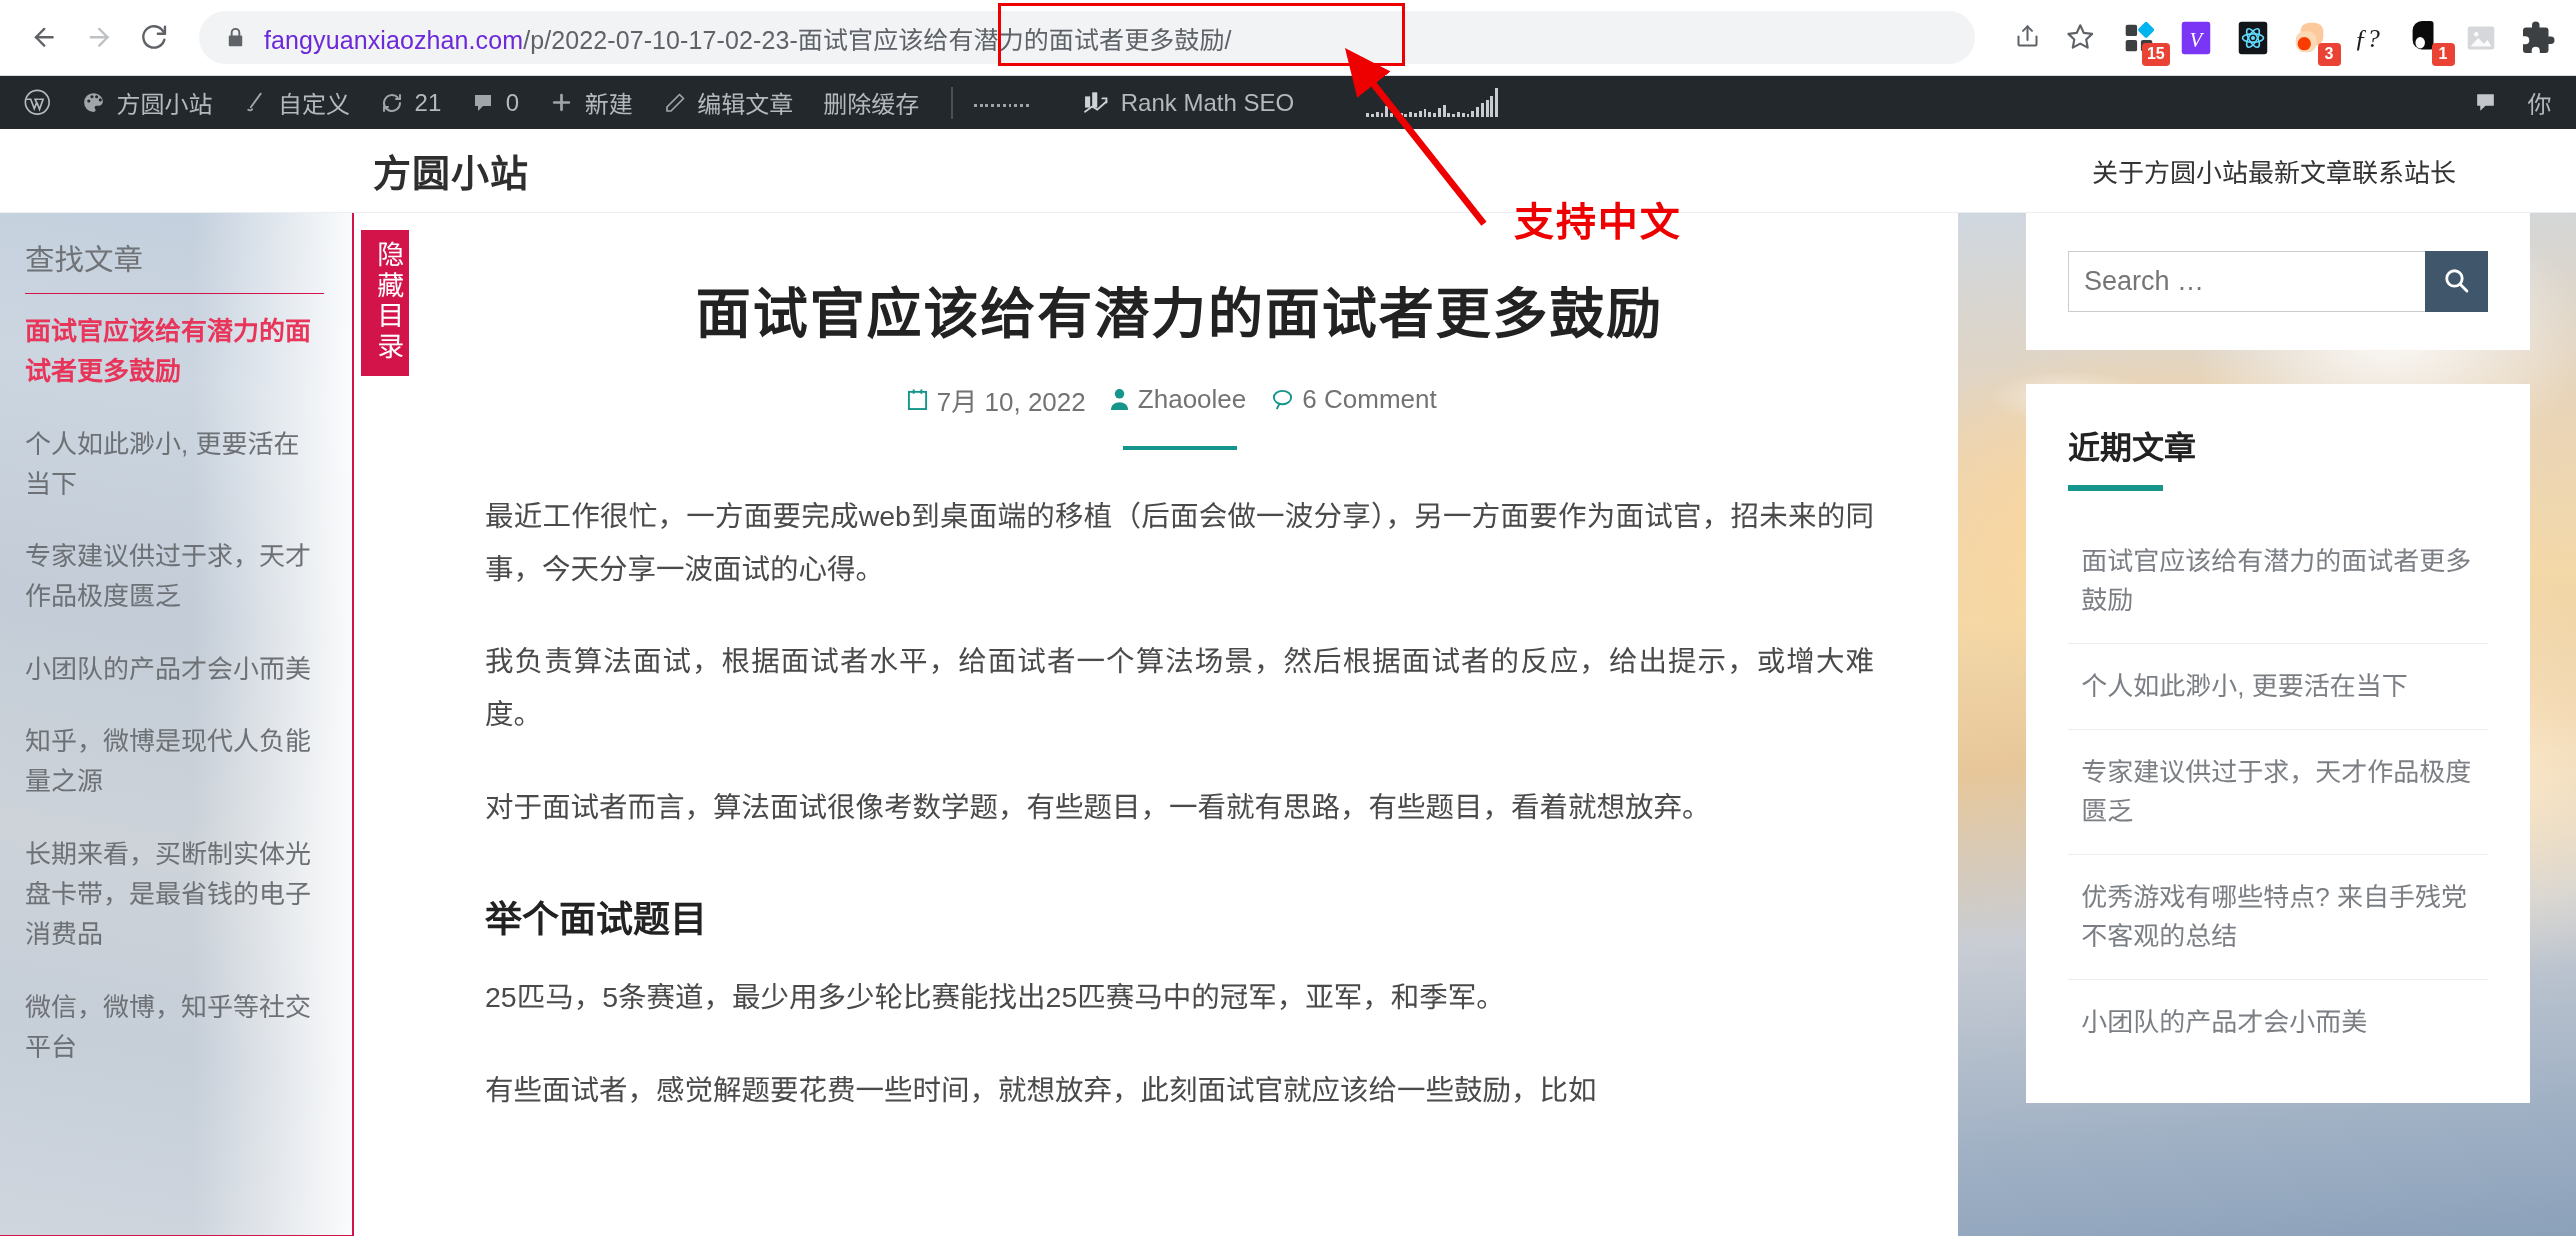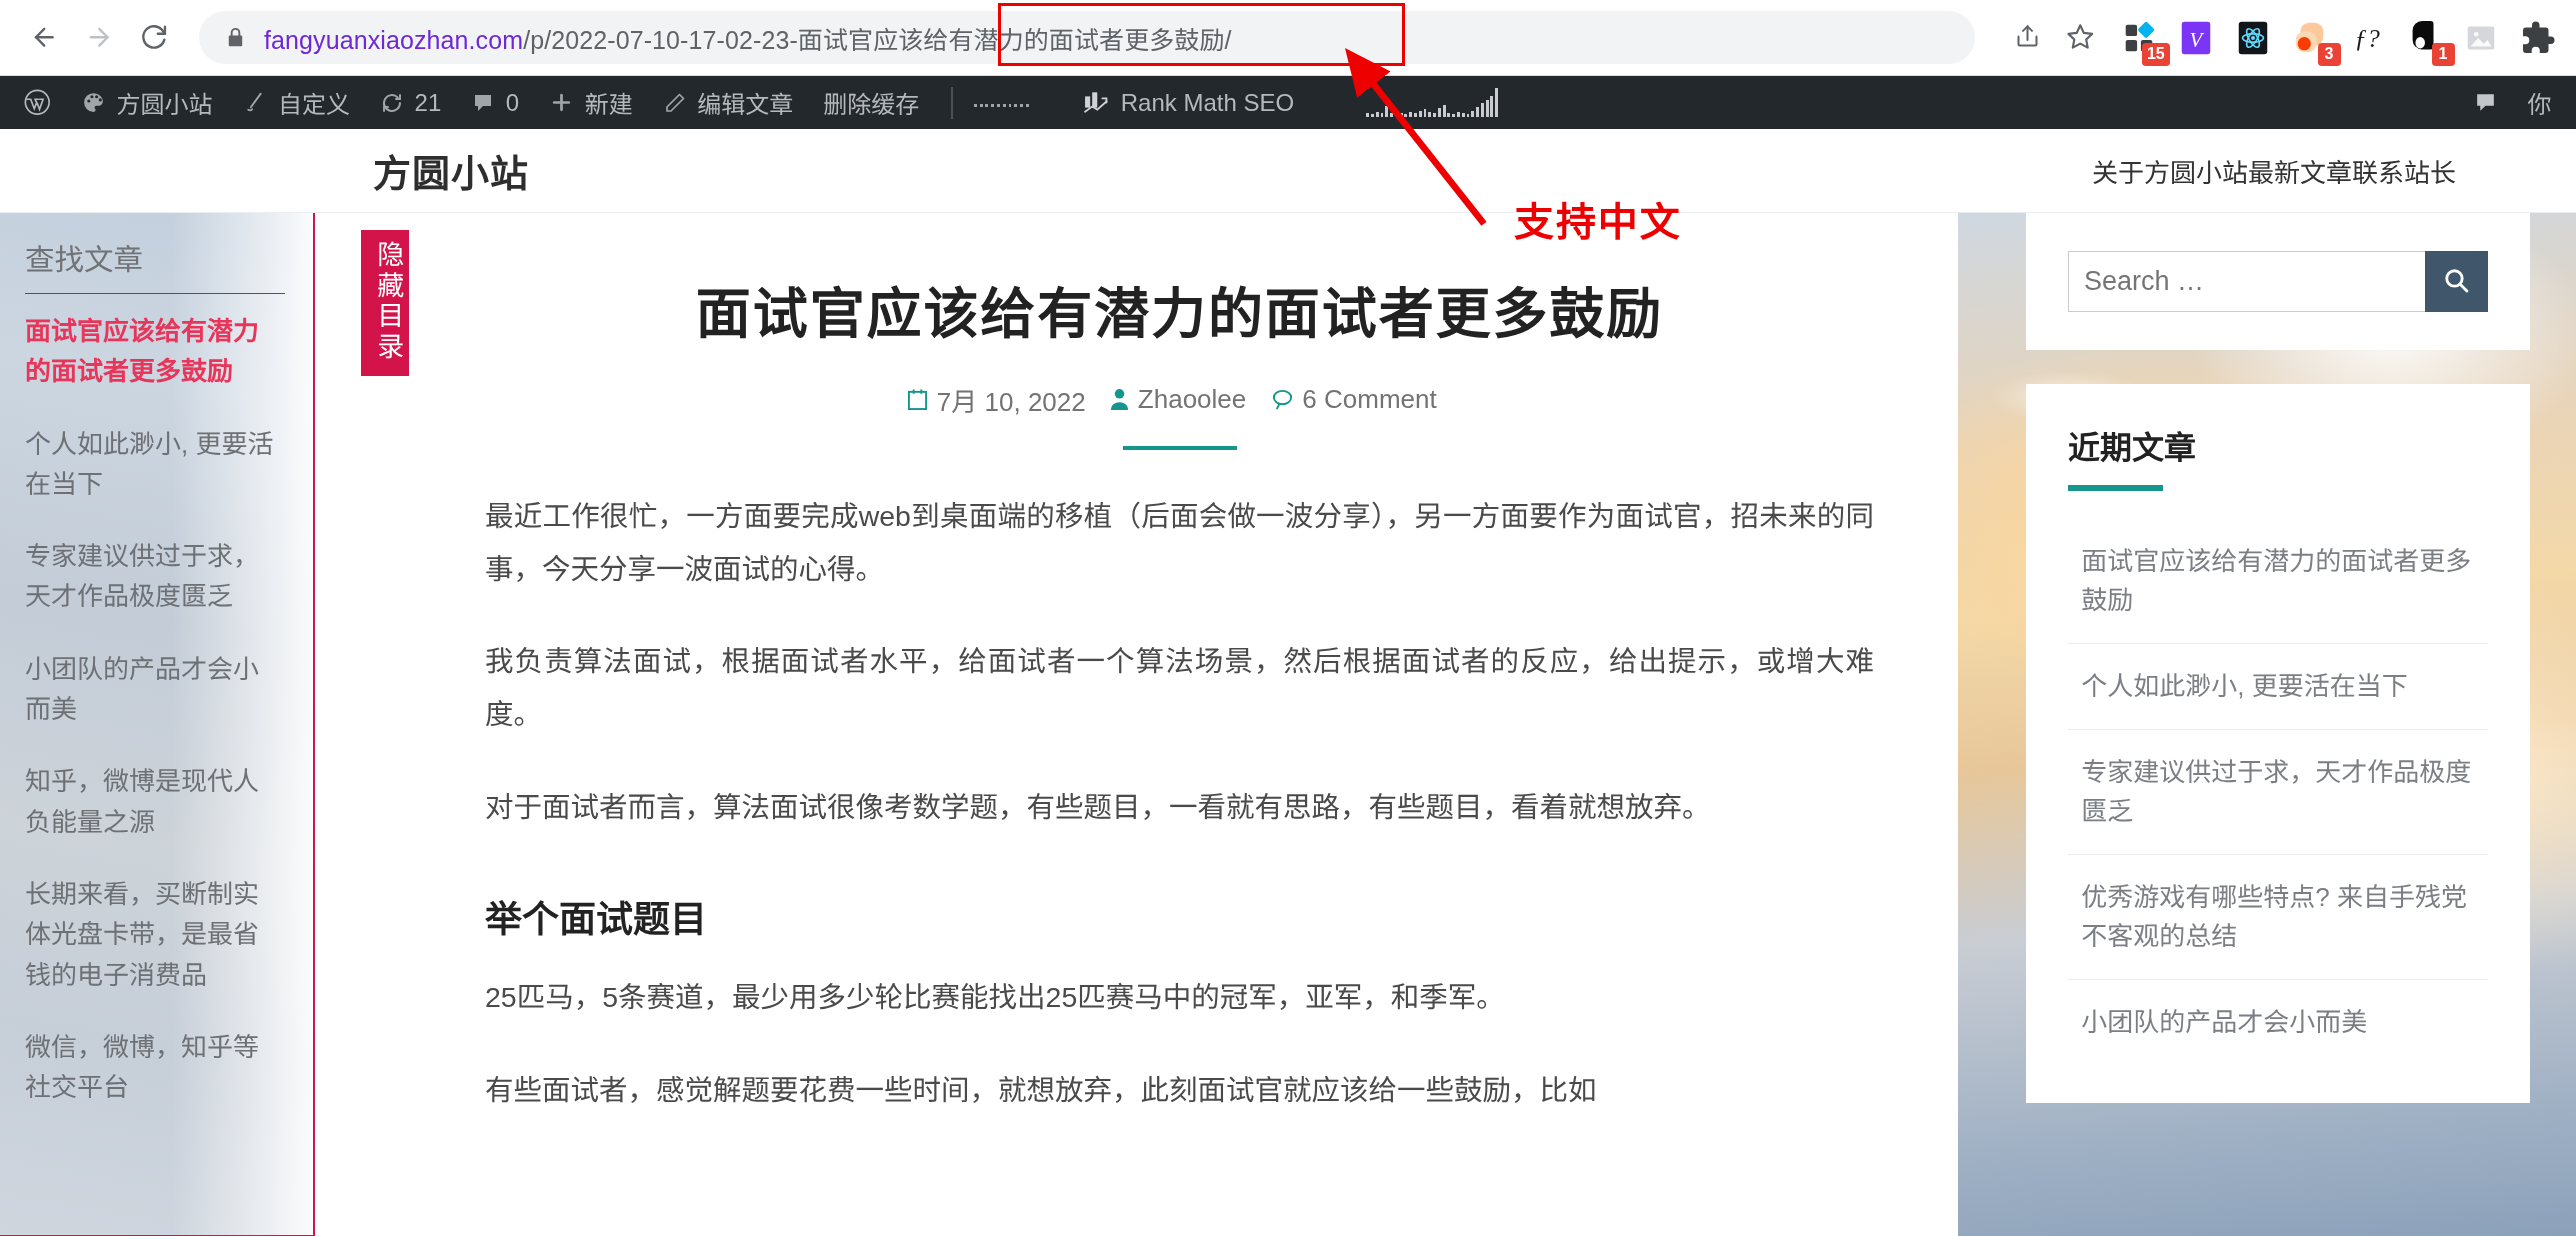--- a/index.html
+++ b/index.html
@@ -176,21 +176,21 @@
     background:
       radial-gradient(ellipse 114px 38px at 18% 18%, rgba(255,255,255,.55), rgba(255,255,255,0) 70%),
       radial-gradient(ellipse 86px 28.5px at 60% 8%, rgba(255,255,255,.45), rgba(255,255,255,0) 70%),
       radial-gradient(ellipse 152px 48px at 40% 72%, rgba(255,255,255,.35), rgba(255,255,255,0) 70%);
   }
 
   
   .toc-panel {
     position: absolute;
     left: 0; top: 0;
-    width: 315px;
+    width: 354px;
     height: 100%;
     border-right: 2.9px solid #d2144b;
     border-bottom: 2.9px solid #d2144b;
     padding: 23px 28.5px 0 25px;
     overflow: hidden;
     background:
       linear-gradient(to right, rgba(255,255,255,0) 55%, rgba(255,255,255,.92) 100%),
       linear-gradient(190deg, #c3cfdd 0%, #ccd6e1 18%, #c3ccd7 40%, #cdd3d9 62%, #c6ced8 80%, #cfd6de 100%);
   }
   .toc-title {

